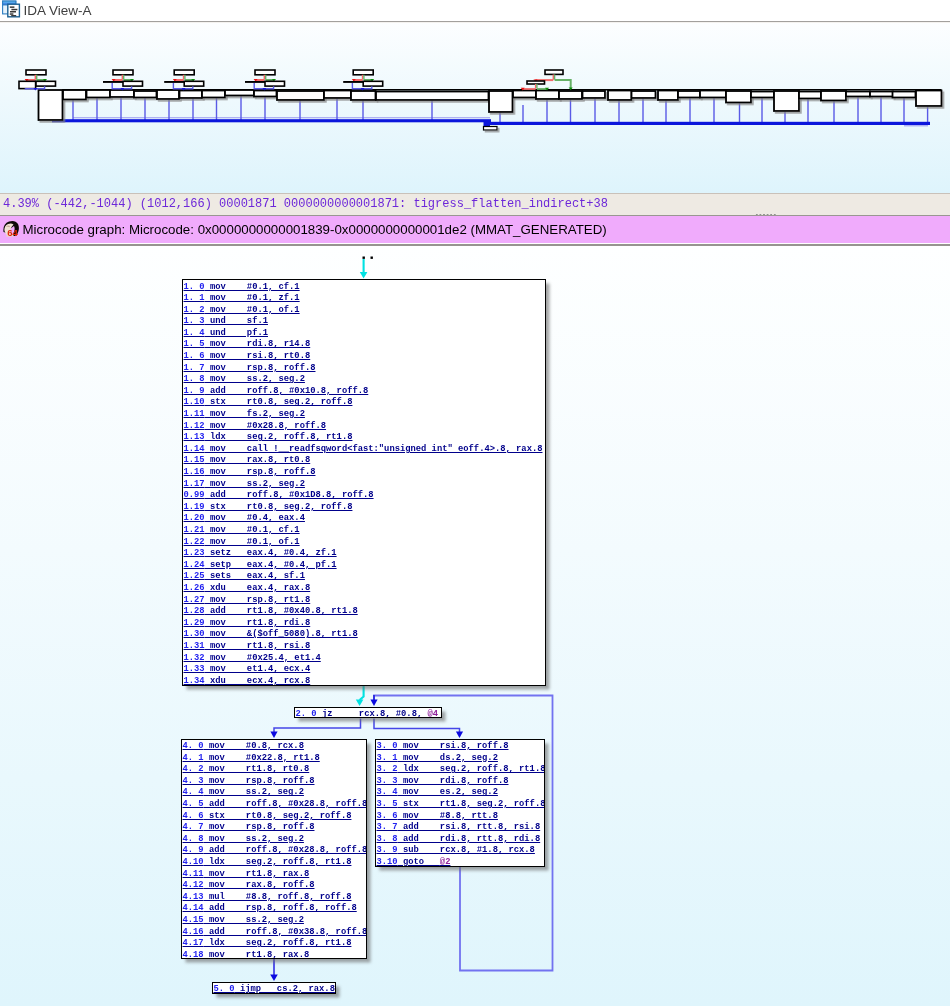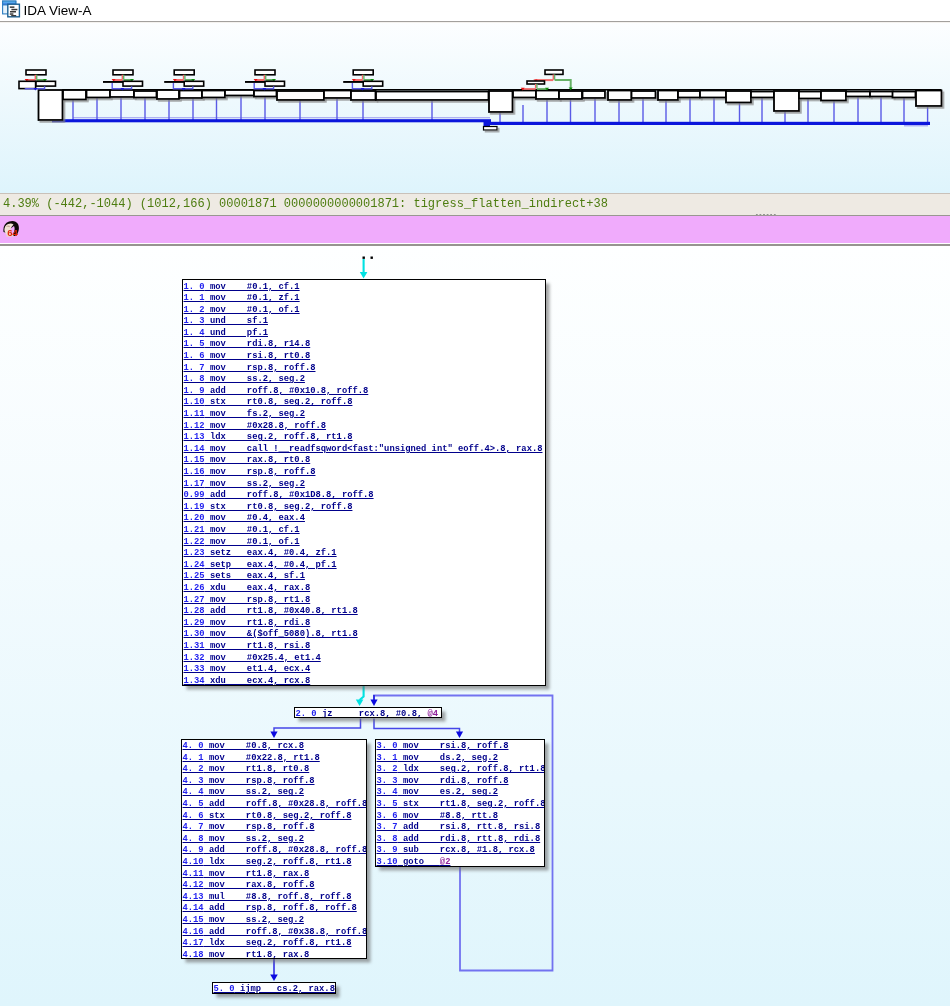--- a/index.html
+++ b/index.html
@@ -1,23 +1,23 @@
 <!DOCTYPE html>
 <html><head>
 <meta charset="utf-8">
 <style>
   html,body{margin:0;padding:0;}
   body{width:950px;height:1006px;overflow:hidden;font-family:"Liberation Sans",sans-serif;background:#fff;}
   #titlebar{position:absolute;left:0;top:0;width:950px;height:21px;background:#ffffff;}
-  #titlebar .txt{position:absolute;left:23.5px;top:2.5px;font:13.5px "Liberation Sans",sans-serif;color:#000000;text-align:center;}
+  #titlebar .txt{position:absolute;left:23.5px;top:2.5px;font:13.5px "Liberation Sans",sans-serif;color:#404040;text-align:center;}
   #tbline1{position:absolute;left:0;top:21px;width:950px;height:1px;background:#a2a09d;}
   #tbline2{position:absolute;left:0;top:22px;width:950px;height:1px;background:#f4f2ef;}
   #overview{position:absolute;left:0;top:23px;width:950px;height:170px;background:linear-gradient(to bottom,#fcfeff 0%,#eef9fd 45%,#def4fc 100%);}
   #statusbar{position:absolute;left:0;top:193px;width:950px;height:22px;background:#eeeae3;border-top:1px solid #c9c1b9;box-sizing:border-box;}
-  #statusbar .txt{position:absolute;left:3px;top:3px;font:12px "Liberation Mono",monospace;color:#4d7c0f;white-space:pre;}
+  #statusbar .txt{position:absolute;left:3px;top:3px;font:12px "Liberation Mono",monospace;color:#6d28d9;white-space:pre;}
   #mgbar{position:absolute;left:0;top:215px;width:950px;height:28px;background:#f0abfc;border-top:1px solid #9a9792;box-sizing:border-box;}
   #mgbar .txt{position:absolute;left:22.5px;top:6px;font:13.3px "Liberation Sans",sans-serif;color:#000;}
   #mgline1{position:absolute;left:0;top:243px;width:950px;height:1px;background:#fefefe;}
   #mgline2{position:absolute;left:0;top:244px;width:950px;height:2px;background:#96948f;}
   #graph{position:absolute;left:0;top:246px;width:950px;height:760px;background:linear-gradient(to bottom,#feffff 0%,#f3fbfe 40%,#dff5fc 100%);}
   .blk{position:absolute;background:#fff;border:1.4px solid #000;box-shadow:3.5px 3.5px 3px rgba(105,105,105,0.6);box-sizing:border-box;overflow:hidden;}
   .blk pre{margin:0;padding:1.5px 0 0 0.5px;font:bold 8.8px/11.6px "Liberation Mono",monospace;color:#00008b;white-space:pre;text-decoration:underline;}
   .blk .n{color:#2222f0;}
   .blk .p{color:#91219b;}
   .blk .hl{color:#91219b;}
@@ -200,20 +200,21 @@
     <div class="txt">4.39% (-442,-1044) (1012,166) 00001871 0000000000001871: tigress_flatten_indirect+38</div>
   </div>
 <div id="mgbar">
   <svg width="18" height="18" style="position:absolute;left:2px;top:4px">
     <path d="M1.5,12 Q0.5,4 7,1.5 Q13,-0.5 16,4 Q17.5,7 16.5,11 Q16,14.5 13,16 L10,16 Q14,10 12,6 Q8,8 5,13 Z" fill="#0d0a09"></path>
     <path d="M2.5,11 Q2,5.5 6,4 Q9.5,2.8 11.5,4.5 Q9,7 8.5,9.5 Q8,12.5 9,15.5 L6.5,16.5 Q3.5,14.5 2.5,11 Z" fill="#f0e2d4"></path>
     <path d="M3.5,6.5 Q6,5 8,6 L7.5,7.2 Q5.5,6.3 3.5,6.5 Z" fill="#c8a898"></path>
     <path d="M4,16.5 L12,16.5 L11,14.5 L5,14.5 Z" fill="#e8d8c8"></path>
     <text x="5.2" y="15.8" font-family="Liberation Sans" font-size="9.5" font-weight="bold" fill="#e02808">64</text>
   </svg>
+  <div class="txt">Microcode graph: Microcode: 0x0000000000001839-0x0000000000001de2 (MMAT_GENERATED)</div>
 </div>
 <div style="position:absolute;left:755px;top:212.5px;width:22px;height:3px;background:radial-gradient(circle 1px at 2px 1.5px,#909090 70%,transparent 71%) 0 0/3.6px 3px repeat-x;"></div>
 <div id="mgline1"></div>
 <div id="mgline2"></div>
 <div id="graph">
 <svg id="edges" width="950" height="760" viewBox="0 246 950 760">
       <rect x="362.5" y="256.5" width="2.4" height="2.4" fill="#000"></rect>
       <rect x="370.5" y="256.5" width="2.4" height="2.4" fill="#000"></rect>
       <line x1="363.6" y1="259" x2="363.6" y2="274" stroke="#00e2e2" stroke-width="2.1"></line>
       <path d="M359.8,272 L367.40000000000003,272 L363.6,278.5 Z" fill="#00e2e2"></path>

